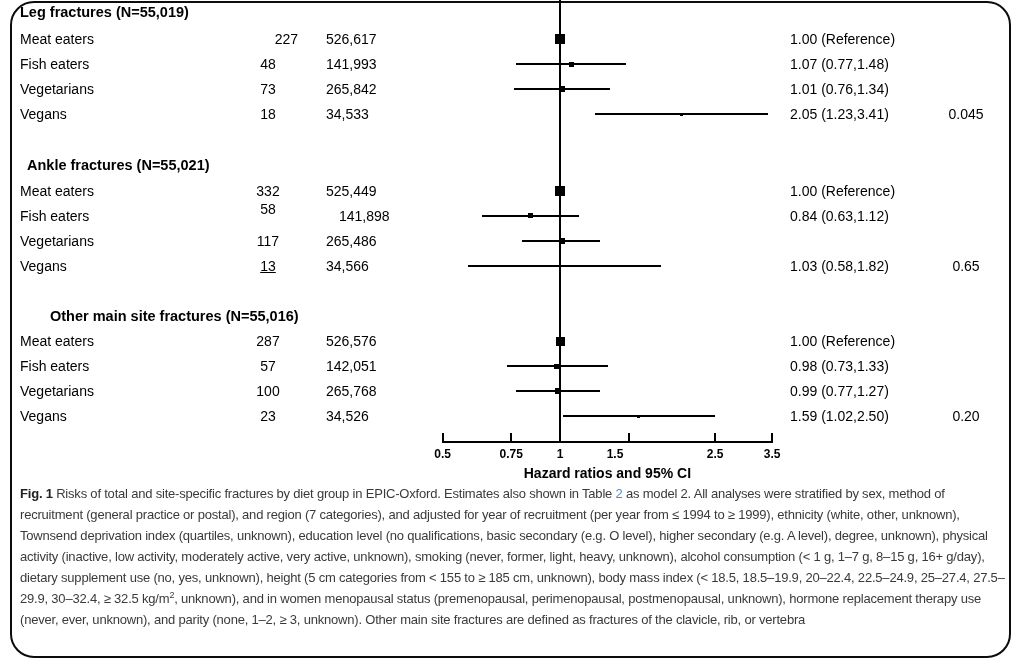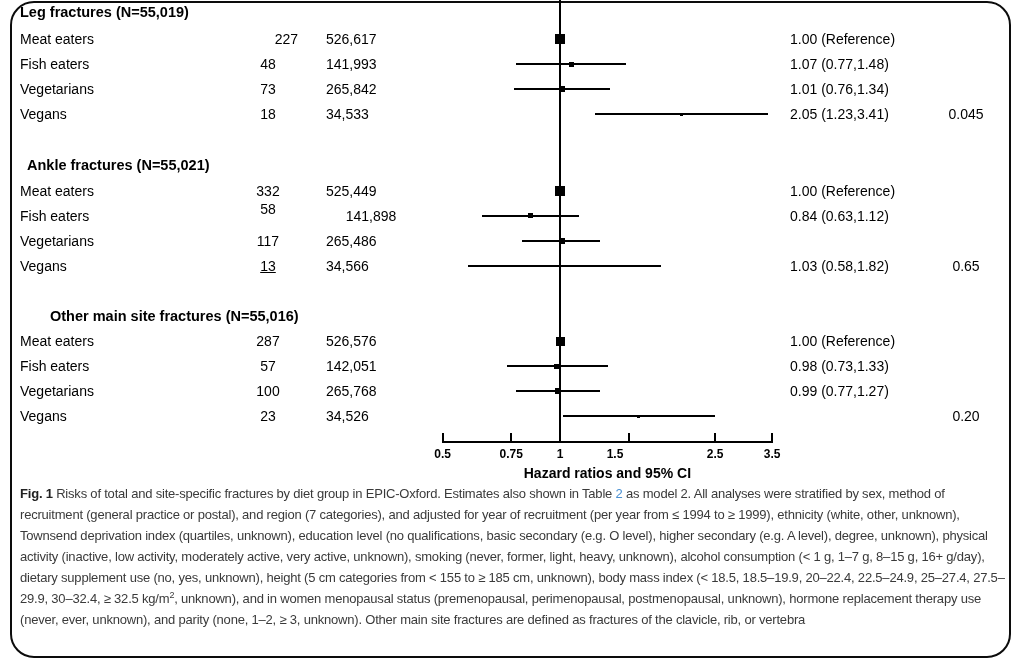--- a/index.html
+++ b/index.html
@@ -54,21 +54,21 @@
       <div class="cell" style="left: 790px; top: 104px; width: 170px;">2.05 (1.23,3.41)</div>
       <div class="cell num-c" style="left: 936px; top: 104px; width: 60px;">0.045</div>
       <div class="sec-title" style="left: 20px; top: 155px; width: 360px; margin-left: 7px;">Ankle fractures (N=55,021)</div>
       <div class="cell" style="left: 20px; top: 180.5px; width: 200px;">Meat eaters</div>
       <div class="cell num-c" style="left: 238px; top: 180.5px; width: 60px;">332</div>
       <div class="cell" style="left: 326px; top: 180.5px; width: 90px;">525,449</div>
       <div class="ink" style="left: 555px; top: 185.5px; width: 10px; height: 10px;"></div>
       <div class="cell" style="left: 790px; top: 180.5px; width: 170px;">1.00 (Reference)</div>
       <div class="cell" style="left: 20px; top: 205.5px; width: 200px;">Fish eaters</div>
       <div class="cell num-c" style="left: 238px; top: 199px; width: 60px;">58</div>
-      <div class="cell" style="left: 326px; top: 205.5px; width: 90px; text-align: center;">141,898</div>
+      <div class="cell" style="left: 339px; top: 205.5px; width: 90px;">141,898</div>
       <div class="ink" style="left: 481.743px; top: 214.5px; width: 97.4522px; height: 2px;"></div>
       <div class="ink" style="left: 527.969px; top: 213px; width: 5px; height: 5px;"></div>
       <div class="cell" style="left: 790px; top: 205.5px; width: 170px;">0.84 (0.63,1.12)</div>
       <div class="cell" style="left: 20px; top: 230.5px; width: 200px;">Vegetarians</div>
       <div class="cell num-c" style="left: 238px; top: 230.5px; width: 60px;">117</div>
       <div class="cell" style="left: 326px; top: 230.5px; width: 90px;">265,486</div>
       <div class="ink" style="left: 522.205px; top: 239.5px; width: 78.2784px; height: 2px;"></div>
       <div class="ink" style="left: 558.685px; top: 237.5px; width: 6px; height: 6px;"></div>
       <div class="cell" style="left: 20px; top: 256px; width: 200px;">Vegans</div>
       <div class="cell num-c" style="left: 238px; top: 256px; width: 60px; text-decoration: underline;">13</div>
@@ -93,20 +93,21 @@
       <div class="cell num-c" style="left: 238px; top: 381px; width: 60px;">100</div>
       <div class="cell" style="left: 326px; top: 381px; width: 90px;">265,768</div>
       <div class="ink" style="left: 515.731px; top: 390px; width: 84.7521px; height: 2px;"></div>
       <div class="ink" style="left: 555.298px; top: 388px; width: 6px; height: 6px;"></div>
       <div class="cell" style="left: 790px; top: 381px; width: 170px;">0.99 (0.77,1.27)</div>
       <div class="cell" style="left: 20px; top: 406px; width: 200px;">Vegans</div>
       <div class="cell num-c" style="left: 238px; top: 406px; width: 60px;">23</div>
       <div class="cell" style="left: 326px; top: 406px; width: 90px;">34,526</div>
       <div class="ink" style="left: 563.354px; top: 415px; width: 151.843px; height: 2px;"></div>
       <div class="ink" style="left: 637.045px; top: 414.5px; width: 3px; height: 3px;"></div>
+      <div class="cell" style="left: 790px; top: 406px; width: 170px;">1.59 (1.02,2.50)</div>
       <div class="cell num-c" style="left: 936px; top: 406px; width: 60px;">0.20</div>
       <div class="ink" style="left: 441.598px; top: 441px; width: 331.588px; height: 2px;"></div>
       <div class="ink" style="left: 441.598px; top: 433px; width: 2px; height: 8px;"></div>
       <div class="tick-lab" style="left: 412.598px; top: 447px; width: 60px;">0.5</div>
       <div class="ink" style="left: 510.274px; top: 433px; width: 2px; height: 8px;"></div>
       <div class="tick-lab" style="left: 481.274px; top: 447px; width: 60px;">0.75</div>
       <div class="ink" style="left: 559px; top: 433px; width: 2px; height: 8px;"></div>
       <div class="tick-lab" style="left: 530px; top: 447px; width: 60px;">1</div>
       <div class="ink" style="left: 627.676px; top: 433px; width: 2px; height: 8px;"></div>
       <div class="tick-lab" style="left: 585px; top: 447px; width: 60px;">1.5</div>

